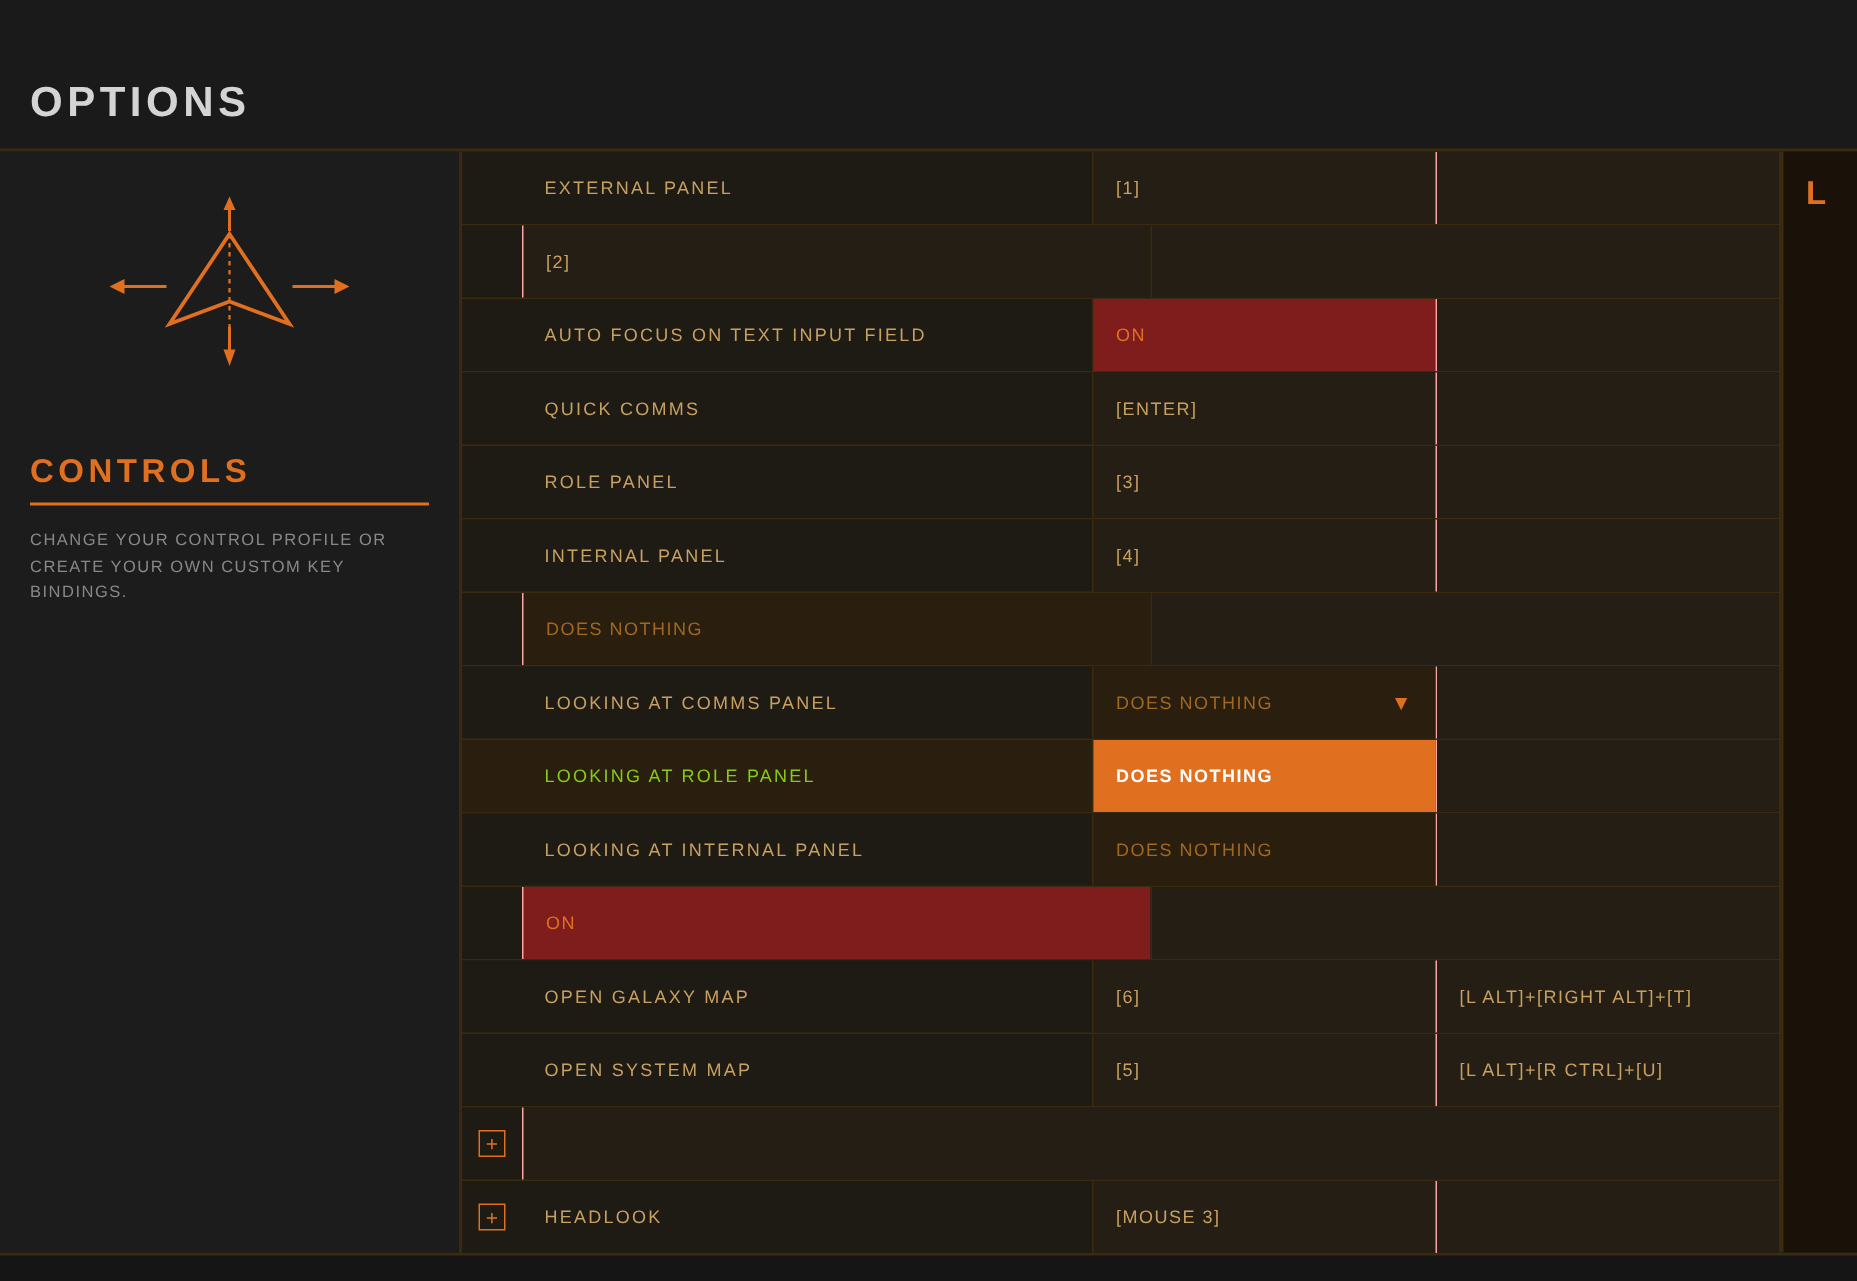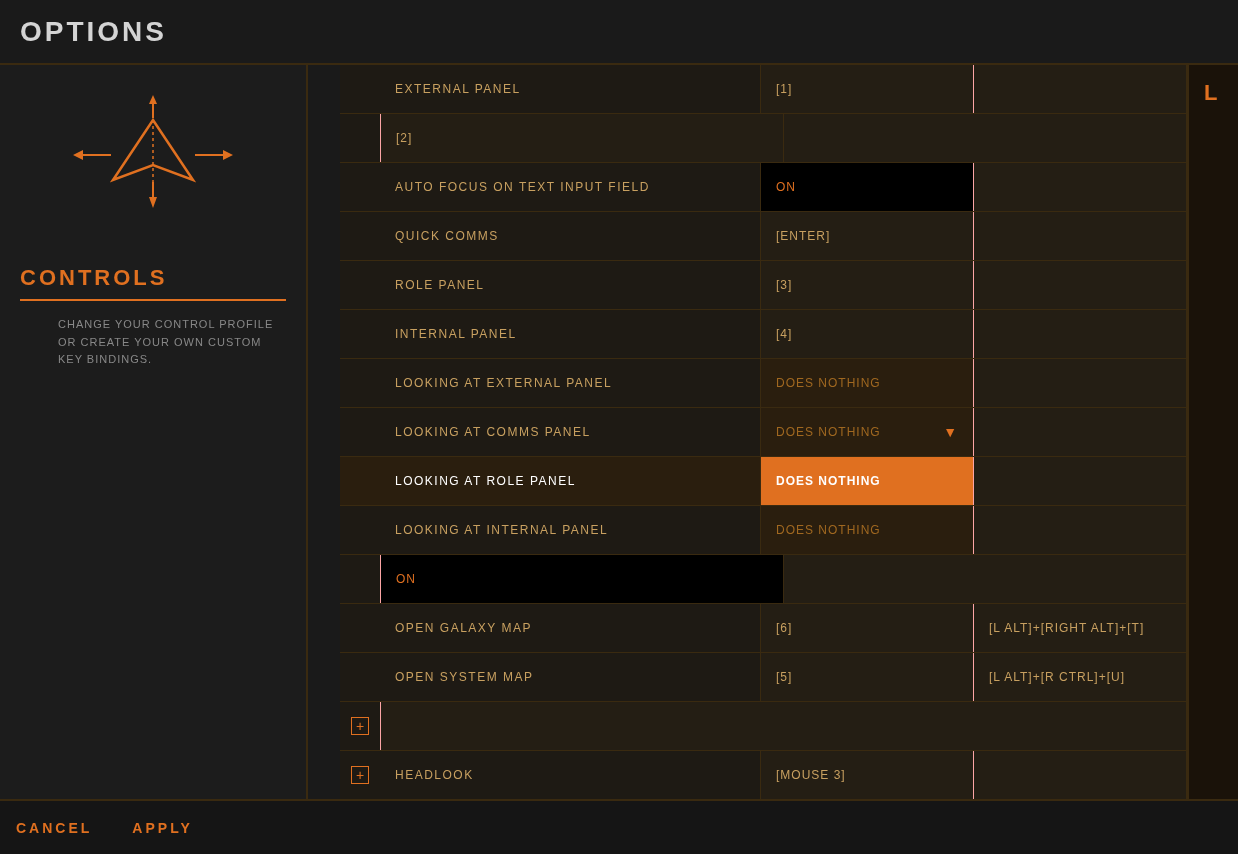--- a/index.html
+++ b/index.html
@@ -14,20 +14,21 @@
     }
 
     
     .header {
       background: #1a1a1a;
       border-bottom: 2px solid #3a2a10;
       padding: 10px 20px;
       height: 65px;
       display: flex;
       align-items: center;
+      margin-top: 36px;
     }
     .header-title {
       font-size: 28px;
       font-weight: bold;
       color: #d4d4d4;
       letter-spacing: 3px;
       text-transform: uppercase;
     }
 
     
@@ -67,29 +68,27 @@
       padding-bottom: 8px;
       margin-bottom: 15px;
     }
 
     .controls-desc {
       font-size: 11px;
       color: #888;
       text-transform: uppercase;
       letter-spacing: 1px;
       line-height: 1.6;
-      margin-left: 38px;
     }
 
     
     .content {
       flex: 1;
       display: flex;
       overflow: hidden;
-      margin-left: 32px;
     }
 
     .settings-panel {
       flex: 1;
       overflow-y: auto;
       background: #1e1a14;
       border-right: 2px solid #3a2a10;
     }
 
     .settings-panel::-webkit-scrollbar {
@@ -129,21 +128,21 @@
       width: 380px;
       flex-shrink: 0;
       padding: 10px 15px;
       font-size: 12px;
       letter-spacing: 1.5px;
       text-transform: uppercase;
       color: #c8a060;
     }
 
     .setting-label.orange-text {
-      color: #ffffff;
+      color: #84cc16;
     }
 
     .keybind-slot {
       flex: 1;
       min-height: 48px;
       border-left: 1px solid #fca5a5;
       display: flex;
       align-items: center;
       padding: 0 15px;
       font-size: 12px;
@@ -152,21 +151,21 @@
       color: #c8a060;
       background: #241e14;
     }
 
     .keybind-slot:nth-child(3) {
       border-left: 1px solid #3a2a10;
     }
 
     .keybind-slot.orange-val {
       color: #e07020;
-      background: #000000;
+      background: #7f1d1d;
     }
 
     .keybind-slot.does-nothing {
       color: #a06820;
       background: #2a1e0e;
       position: relative;
     }
 
     .keybind-slot.active-orange {
       background: #e07020;
@@ -300,21 +299,20 @@
           <div class="keybind-slot"></div>
         </div>
         <div class="setting-row">
           <div class="row-icon"></div>
           <div class="setting-label">INTERNAL PANEL</div>
           <div class="keybind-slot">[4]</div>
           <div class="keybind-slot"></div>
         </div>
         <div class="setting-row">
           <div class="row-icon"></div>
-          <div class="setting-label">LOOKING AT EXTERNAL PANEL</div>
           <div class="keybind-slot does-nothing">DOES NOTHING</div>
           <div class="keybind-slot"></div>
         </div>
         <div class="setting-row">
           <div class="row-icon"></div>
           <div class="setting-label">LOOKING AT COMMS PANEL</div>
           <div class="keybind-slot does-nothing">DOES NOTHING<span class="dropdown-arrow">▼</span></div>
           <div class="keybind-slot"></div>
         </div>
         <div class="setting-row highlighted">

